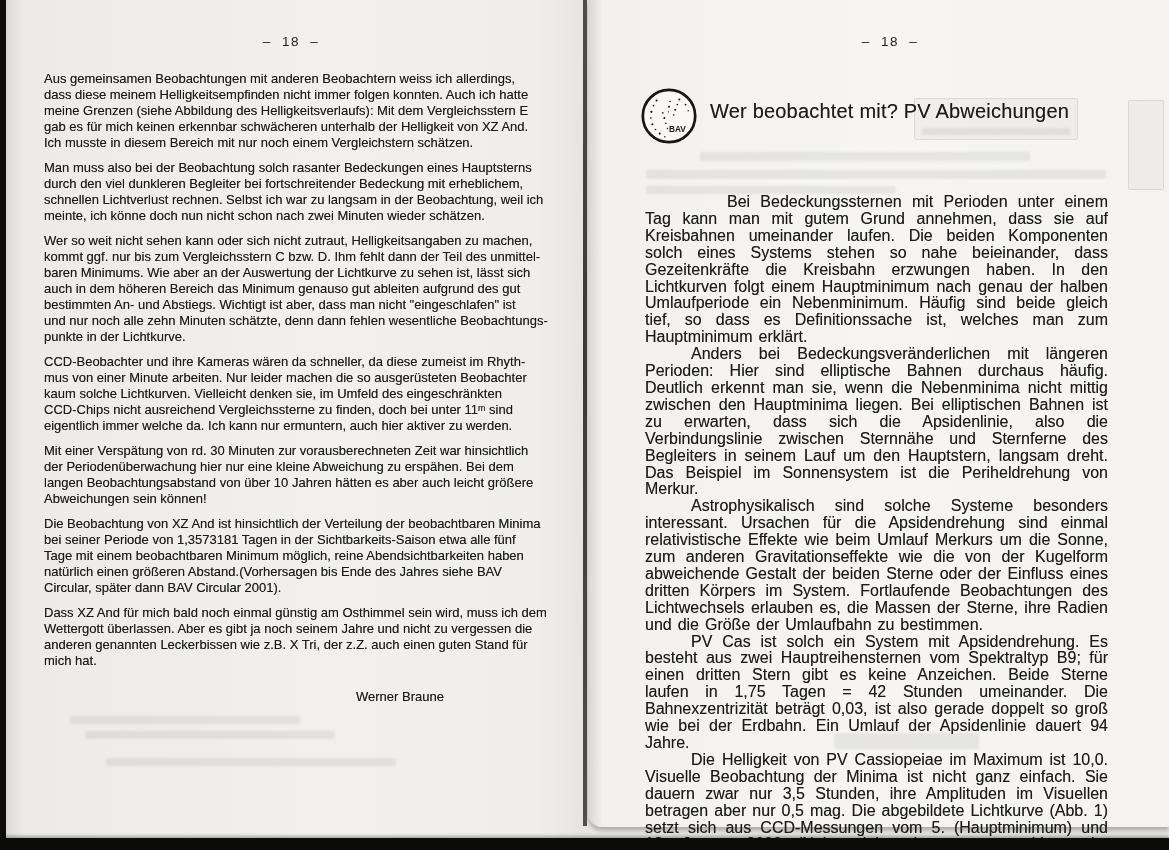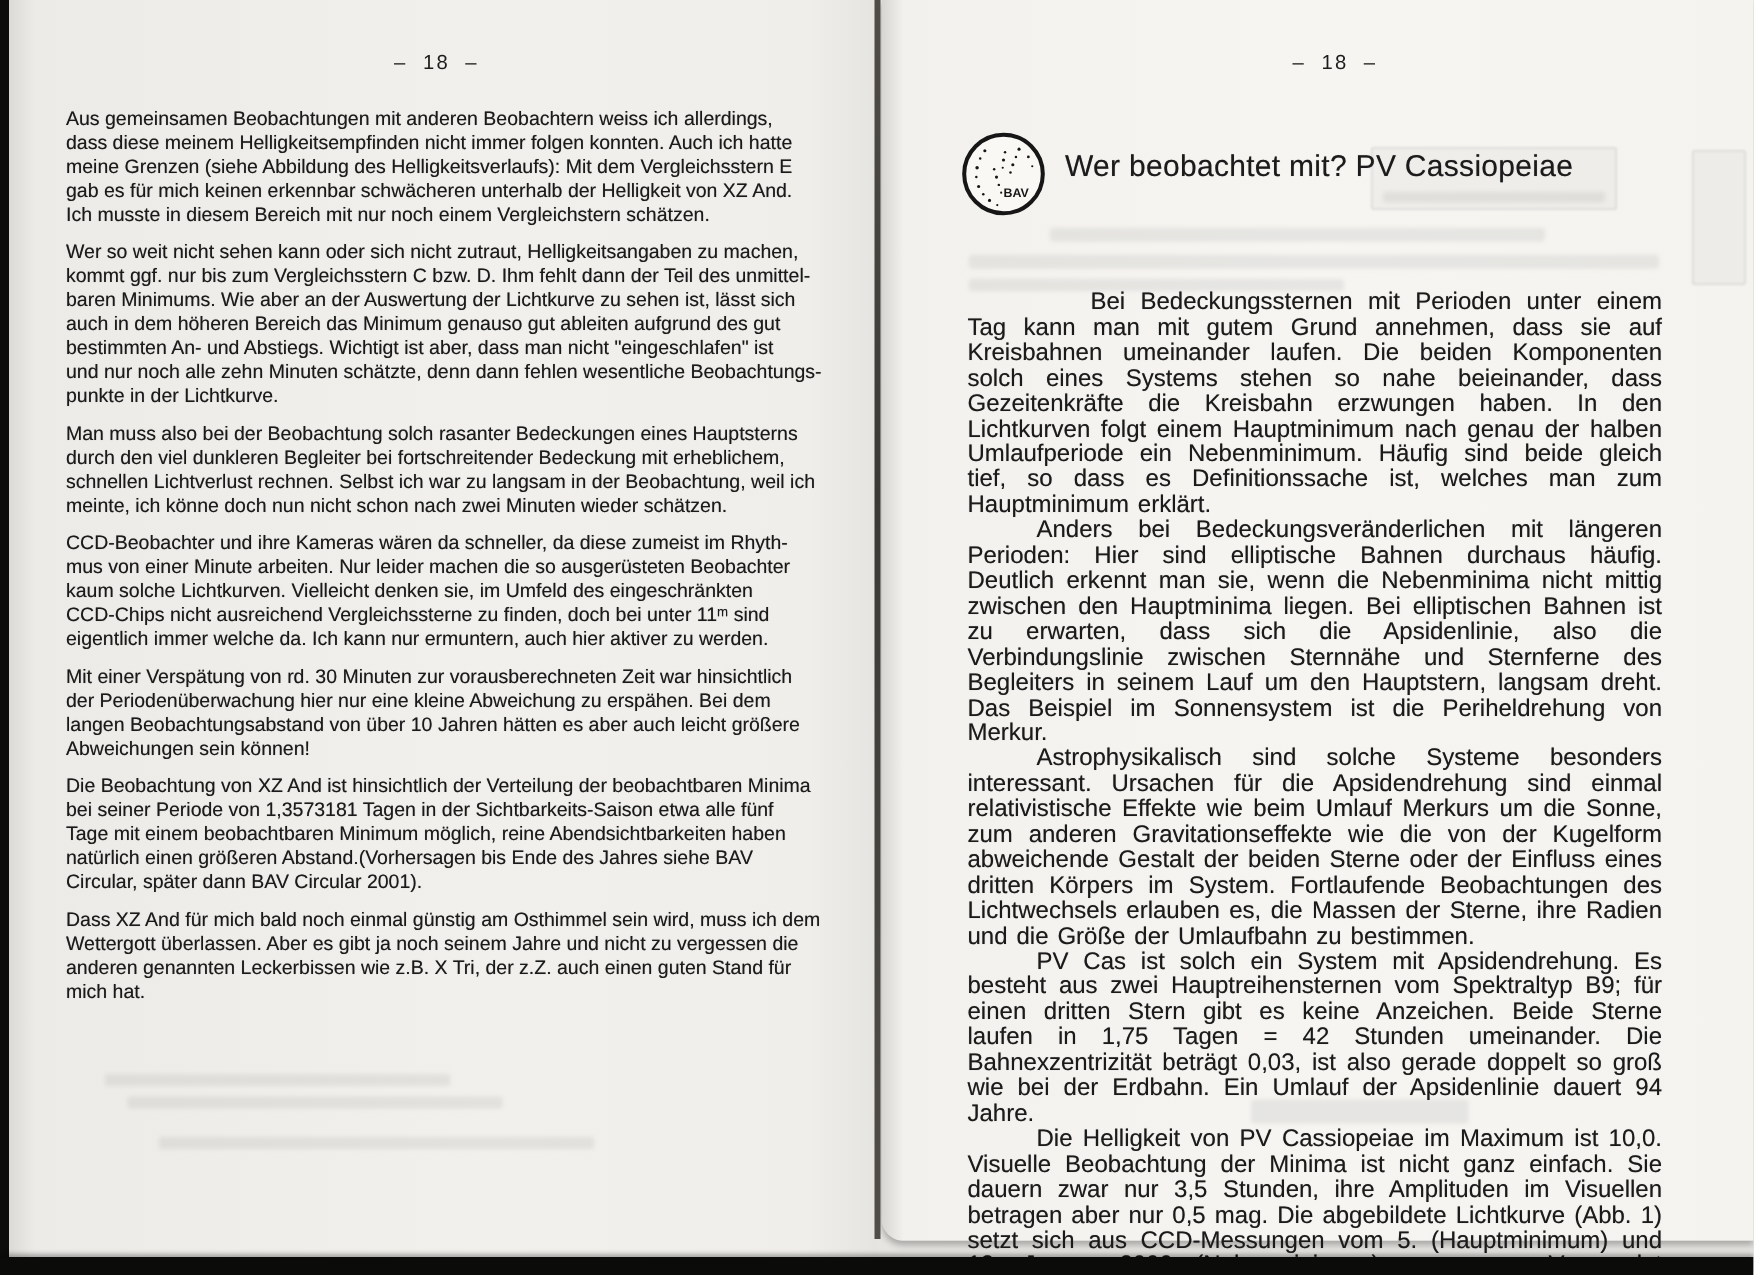--- a/index.html
+++ b/index.html
@@ -80,49 +80,50 @@
 
   <div class="page page-left">
     <div class="pageno pageno-left">– 18 –</div>
 
     <div class="text-left">
       <p>Aus gemeinsamen Beobachtungen mit anderen Beobachtern weiss ich allerdings,
 dass diese meinem Helligkeitsempfinden nicht immer folgen konnten. Auch ich hatte
 meine Grenzen (siehe Abbildung des Helligkeitsverlaufs): Mit dem Vergleichsstern E
 gab es für mich keinen erkennbar schwächeren unterhalb der Helligkeit von XZ And.
 Ich musste in diesem Bereich mit nur noch einem Vergleichstern schätzen.</p>
+      <p>Man muss also bei der Beobachtung solch rasanter Bedeckungen eines Hauptsterns
+durch den viel dunkleren Begleiter bei fortschreitender Bedeckung mit erheblichem,
+schnellen Lichtverlust rechnen. Selbst ich war zu langsam in der Beobachtung, weil ich
+meinte, ich könne doch nun nicht schon nach zwei Minuten wieder schätzen.</p>
       <p>Wer so weit nicht sehen kann oder sich nicht zutraut, Helligkeitsangaben zu machen,
 kommt ggf. nur bis zum Vergleichsstern C bzw. D. Ihm fehlt dann der Teil des unmittel-
 baren Minimums. Wie aber an der Auswertung der Lichtkurve zu sehen ist, lässt sich
 auch in dem höheren Bereich das Minimum genauso gut ableiten aufgrund des gut
 bestimmten An- und Abstiegs. Wichtigt ist aber, dass man nicht "eingeschlafen" ist
 und nur noch alle zehn Minuten schätzte, denn dann fehlen wesentliche Beobachtungs-
 punkte in der Lichtkurve.</p>
-      <p>Man muss also bei der Beobachtung solch rasanter Bedeckungen eines Hauptsterns
-durch den viel dunkleren Begleiter bei fortschreitender Bedeckung mit erheblichem,
-schnellen Lichtverlust rechnen. Selbst ich war zu langsam in der Beobachtung, weil ich
-meinte, ich könne doch nun nicht schon nach zwei Minuten wieder schätzen.</p>
       <p>CCD-Beobachter und ihre Kameras wären da schneller, da diese zumeist im Rhyth-
 mus von einer Minute arbeiten. Nur leider machen die so ausgerüsteten Beobachter
 kaum solche Lichtkurven. Vielleicht denken sie, im Umfeld des eingeschränkten
 CCD-Chips nicht ausreichend Vergleichssterne zu finden, doch bei unter 11ᵐ sind
 eigentlich immer welche da. Ich kann nur ermuntern, auch hier aktiver zu werden.</p>
       <p>Mit einer Verspätung von rd. 30 Minuten zur vorausberechneten Zeit war hinsichtlich
 der Periodenüberwachung hier nur eine kleine Abweichung zu erspähen. Bei dem
 langen Beobachtungsabstand von über 10 Jahren hätten es aber auch leicht größere
 Abweichungen sein können!</p>
       <p>Die Beobachtung von XZ And ist hinsichtlich der Verteilung der beobachtbaren Minima
 bei seiner Periode von 1,3573181 Tagen in der Sichtbarkeits-Saison etwa alle fünf
 Tage mit einem beobachtbaren Minimum möglich, reine Abendsichtbarkeiten haben
 natürlich einen größeren Abstand.(Vorhersagen bis Ende des Jahres siehe BAV
 Circular, später dann BAV Circular 2001).</p>
       <p>Dass XZ And für mich bald noch einmal günstig am Osthimmel sein wird, muss ich dem
 Wettergott überlassen. Aber es gibt ja noch seinem Jahre und nicht zu vergessen die
 anderen genannten Leckerbissen wie z.B. X Tri, der z.Z. auch einen guten Stand für
 mich hat.</p>
+      <p class="signature">Werner Braune</p>
     </div>
 
     <div class="smudge" style="left:64px; top:716px; width:230px; height:8px;"></div>
     <div class="smudge" style="left:79px; top:731px; width:250px; height:8px;"></div>
     <div class="smudge" style="left:100px; top:758px; width:290px; height:8px;"></div>
   </div>
 
   <div class="page page-right">
     <div class="pageno pageno-right">– 18 –</div>
 
@@ -154,21 +155,21 @@
           <circle cx="27.5" cy="24" r="0.7"></circle>
         <circle cx="38" cy="12" r="1.0"></circle>
           <circle cx="36" cy="17" r="0.8"></circle>
           <circle cx="34" cy="22" r="1.0"></circle>
         <circle cx="32.5" cy="27" r="0.8"></circle>
         <circle cx="44" cy="17" r="0.9"></circle>
           <circle cx="46.5" cy="23" r="0.7"></circle>
       </g>
       <text x="28" y="43" font-size="8" font-weight="bold" fill="#161616">BAV</text>
     </svg>
-    <h1 class="heading">Wer beobachtet mit? PV Cassiopeiae</h1>
+    <h1 class="heading">Wer beobachtet mit? PV Abweichungen</h1>
 
     <div class="text-right">
       <p class="first">Bei Bedeckungssternen mit Perioden unter einem Tag kann man mit gutem Grund annehmen, dass sie auf Kreisbahnen umeinander laufen. Die beiden Komponenten solch eines Systems stehen so nahe beieinander, dass Gezeitenkräfte die Kreisbahn erzwungen haben. In den Lichtkurven folgt einem Hauptminimum nach genau der halben Umlaufperiode ein Nebenminimum. Häufig sind beide gleich tief, so dass es Definitionssache ist, welches man zum Hauptminimum erklärt.</p>
       <p>Anders bei Bedeckungsveränderlichen mit längeren Perioden: Hier sind elliptische Bahnen durchaus häufig. Deutlich erkennt man sie, wenn die Nebenminima nicht mittig zwischen den Hauptminima liegen. Bei elliptischen Bahnen ist zu erwarten, dass sich die Apsidenlinie, also die Verbindungslinie zwischen Sternnähe und Sternferne des Begleiters in seinem Lauf um den Hauptstern, langsam dreht. Das Beispiel im Sonnensystem ist die Periheldrehung von Merkur.</p>
       <p>Astrophysikalisch sind solche Systeme besonders interessant. Ursachen für die Apsidendrehung sind einmal relativistische Effekte wie beim Umlauf Merkurs um die Sonne, zum anderen Gravitationseffekte wie die von der Kugelform abweichende Gestalt der beiden Sterne oder der Einfluss eines dritten Körpers im System. Fortlaufende Beobachtungen des Lichtwechsels erlauben es, die Massen der Sterne, ihre Radien und die Größe der Umlaufbahn zu bestimmen.</p>
       <p>PV Cas ist solch ein System mit Apsidendrehung. Es besteht aus zwei Hauptreihensternen vom Spektraltyp B9; für einen dritten Stern gibt es keine Anzeichen. Beide Sterne laufen in 1,75 Tagen = 42 Stunden umeinander. Die Bahnexzentrizität beträgt 0,03, ist also gerade doppelt so groß wie bei der Erdbahn. Ein Umlauf der Apsidenlinie dauert 94 Jahre.</p>
       <p>Die Helligkeit von PV Cassiopeiae im Maximum ist 10,0. Visuelle Beobachtung der Minima ist nicht ganz einfach. Sie dauern zwar nur 3,5 Stunden, ihre Amplituden im Visuellen betragen aber nur 0,5 mag. Die abgebildete Lichtkurve (Abb. 1) setzt sich aus CCD-Messungen vom 5. (Hauptminimum) und 13. Januar 2000 (Nebenminimum) zusammen. Verwendet wurde eine CCD-Kamera ST-7E mit IR-Sperrfilter an einem 20-cm Cassegrain. Zur Zeit verfrüht sich das Hauptminimum und das Nebenminimum verspätet sich.</p>
     </div>
   </div>
 

